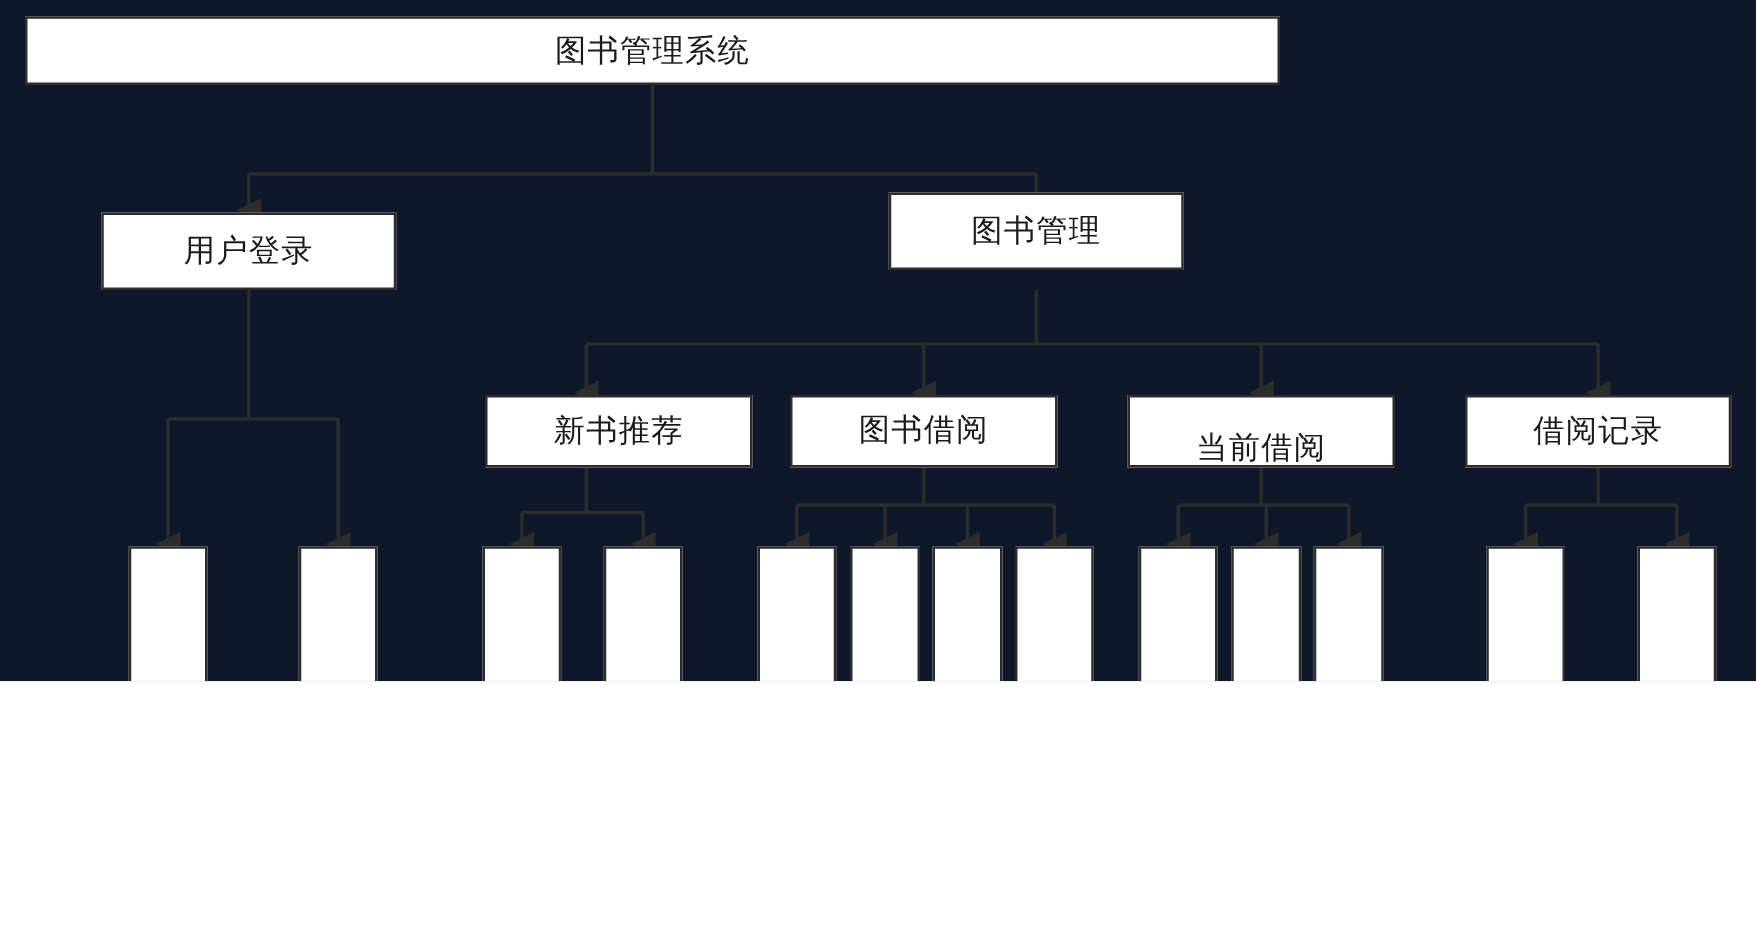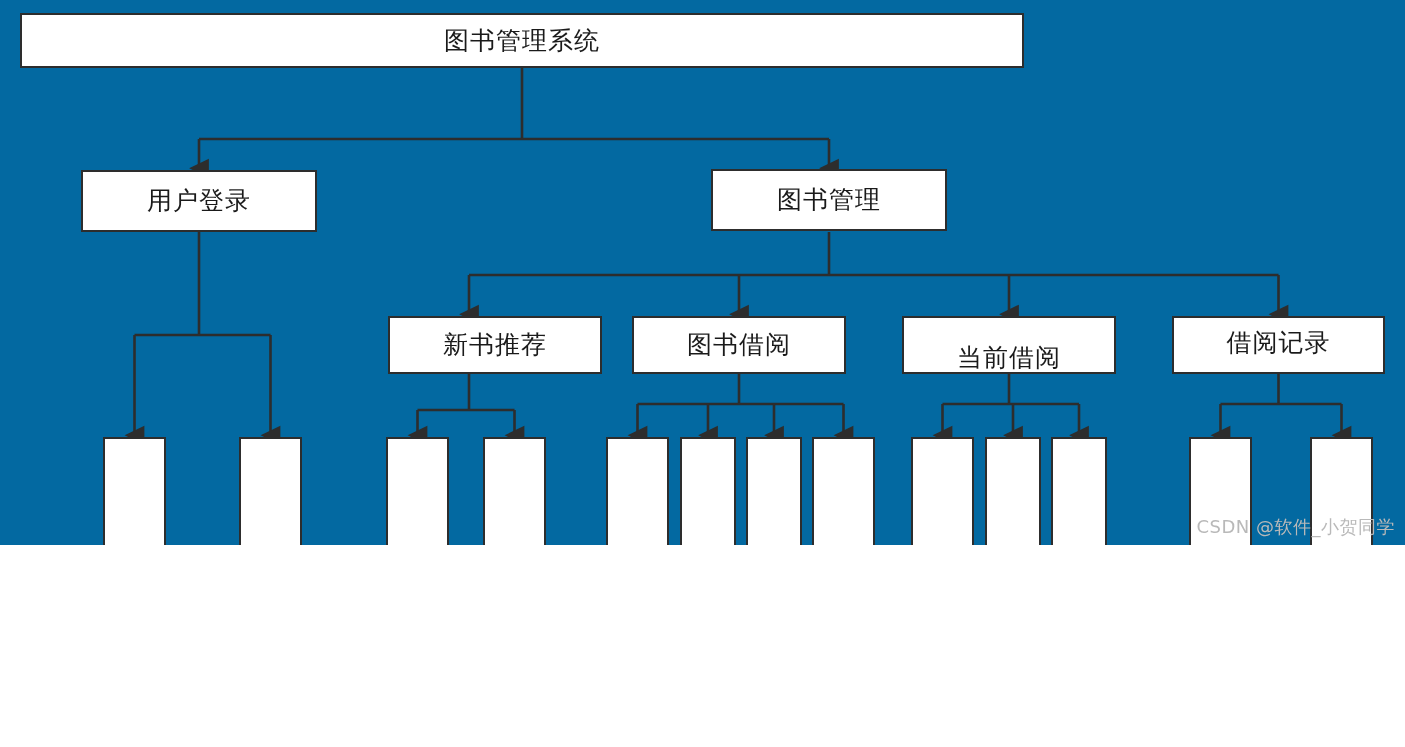--- a/index.html
+++ b/index.html
@@ -4,21 +4,21 @@
 <style>
   html, body {
     margin: 0;
     padding: 0;
     background: #ffffff;
   }
   #canvas {
     position: relative;
     width: 1405px;
     height: 545px;
-    background: #0369a1;
+    background: #0f172a;
     font-family: "DejaVu Sans", "Liberation Sans", sans-serif;
     overflow: hidden;
   }
   #edges {
     position: absolute;
     left: 0;
     top: 0;
     width: 1405px;
     height: 747px;
     pointer-events: none;
@@ -115,33 +115,33 @@
       </g>
   </svg>
 
   <div id="nodes">
       <div class="node horiz" style="left: 20px; top: 13px; width: 1004px; height: 55px;">
         <span class="label">图书管理系统</span>
       </div>
       <div class="node horiz" style="left: 81px; top: 170px; width: 236px; height: 62px;">
         <span class="label">用户登录</span>
       </div>
-      <div class="node horiz" style="left: 711px; top: 169px; width: 236px; height: 62px; align-items: center;">
+      <div class="node horiz" style="left: 711px; top: 154px; width: 236px; height: 62px; align-items: center;">
         <span class="label">图书管理</span>
       </div>
       <div class="node horiz" style="left: 362px; top: 316px; width: 214px; height: 58px; margin-left: 26px;">
         <span class="label">新书推荐</span>
       </div>
       <div class="node horiz" style="left: 632px; top: 316px; width: 214px; height: 58px; font-family: Liberation Serif, serif;">
         <span class="label">图书借阅</span>
       </div>
       <div class="node horiz" style="left: 902px; top: 316px; width: 214px; height: 58px; align-items: flex-end;">
         <span class="label">当前借阅</span>
       </div>
-      <div class="node horiz" style="left: 1172px; top: 316px; width: 213px; height: 58px; font-family: Liberation Mono, monospace;">
+      <div class="node horiz" style="left: 1172px; top: 316px; width: 213px; height: 58px;">
         <span class="label">借阅记录</span>
       </div>
       <div class="node vert" style="left: 103px; top: 437px; width: 63px; height: 298px;">
         <span class="label">用户登录</span>
       </div>
       <div class="node vert" style="left: 239px; top: 437px; width: 63px; height: 298px;">
         <span class="label">注销登录</span>
       </div>
       <div class="node vert" style="left: 386px; top: 437px; width: 63px; height: 298px;">
         <span class="label">查询图书</span>
@@ -171,14 +171,13 @@
         <span class="label">确认归还（管理员）</span>
       </div>
       <div class="node vert" style="left: 1189px; top: 437px; width: 63px; height: 298px;">
         <span class="label">新增借阅记录</span>
       </div>
       <div class="node vert" style="left: 1310px; top: 437px; width: 63px; height: 298px;">
         <span class="label">查询借阅记录</span>
       </div>
     </div>
 
-  <div id="watermark">CSDN @软件_小贺同学</div>
 </div>
 
 </body></html>

